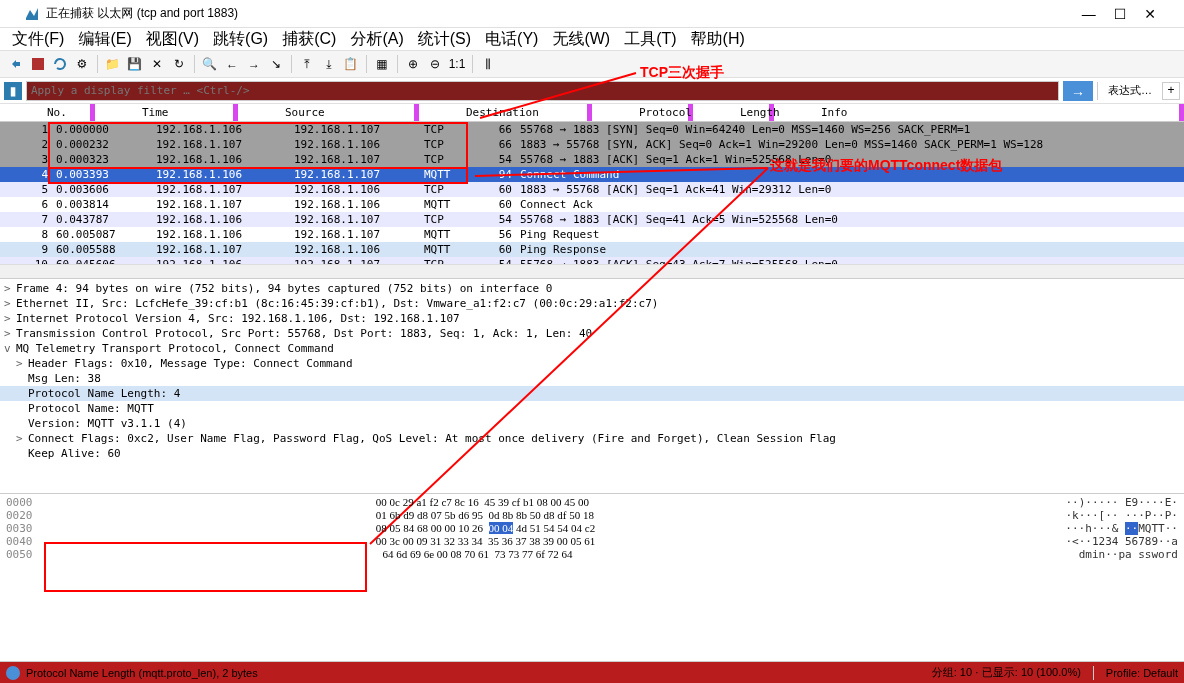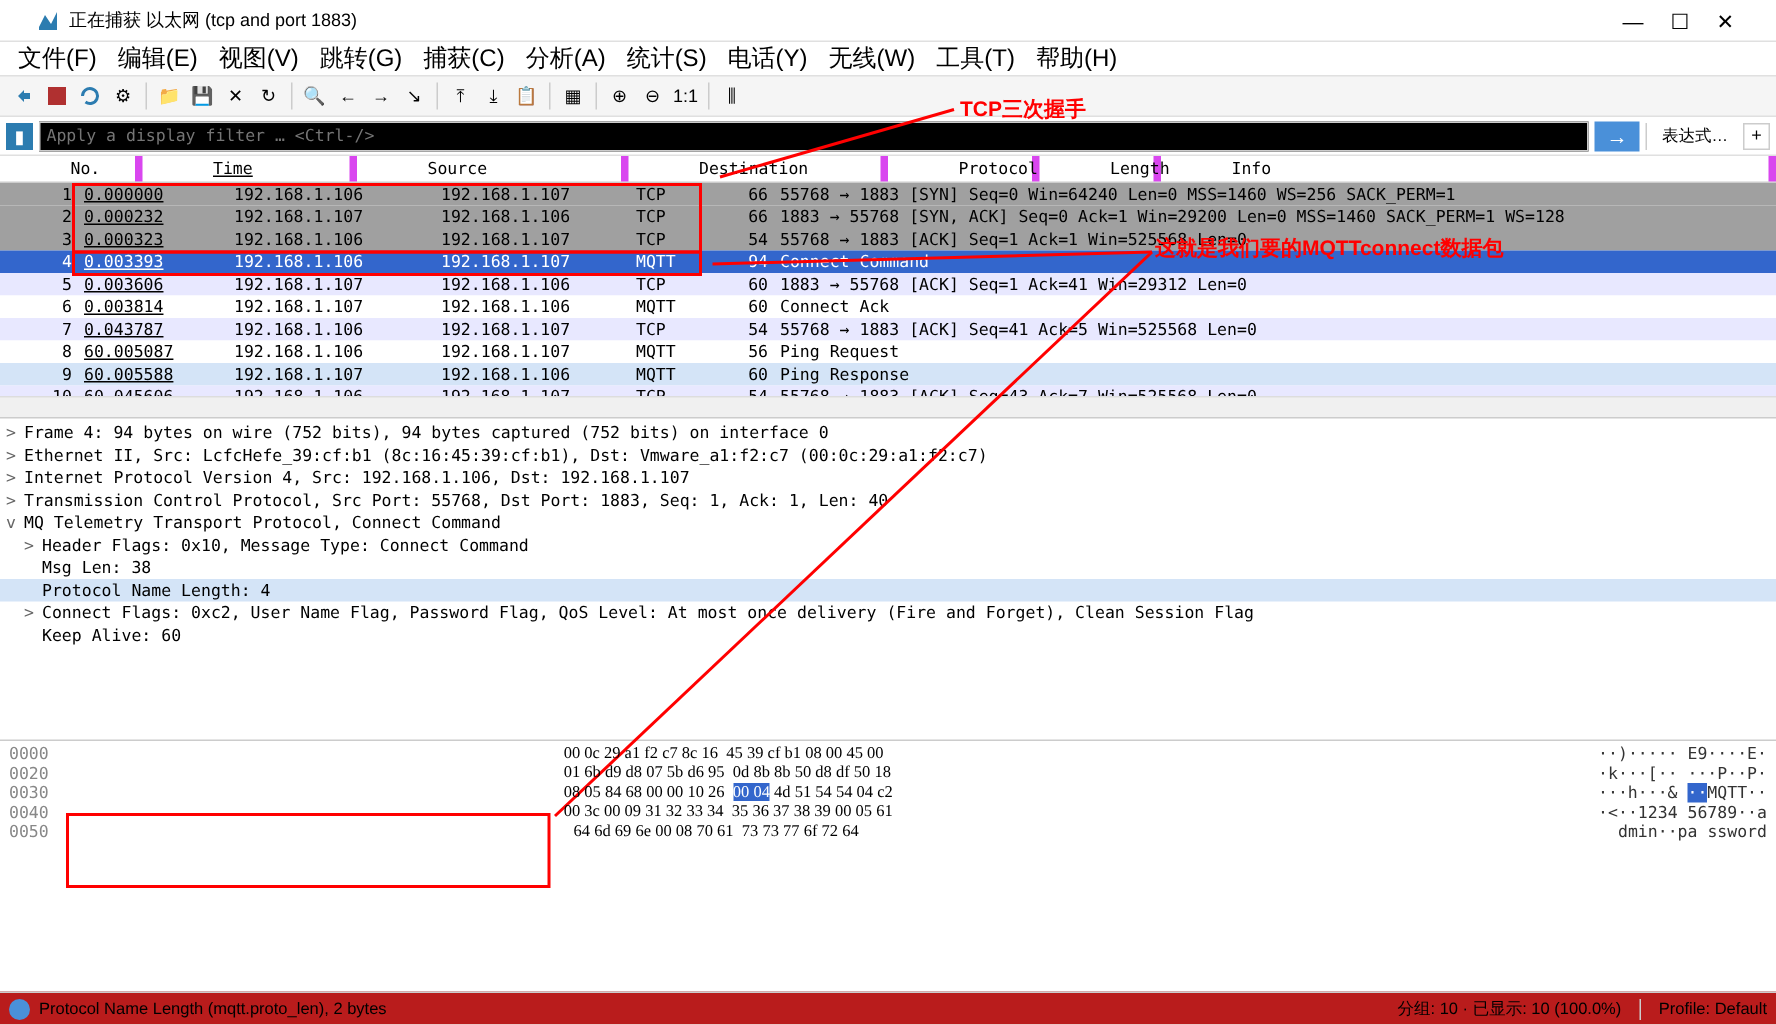--- a/index.html
+++ b/index.html
@@ -9,29 +9,29 @@
     .titlebar .title-text { flex: 1; font-size: 12px; }
     .window-controls { display: flex; gap: 18px; margin-right: 4px; }
     .window-controls span { cursor: pointer; font-size: 14px; }
     .menubar { height: 22px; display: flex; align-items: center; padding: 0 6px; gap: 2px; font-size: 16px; }
     .menubar .menu-item { padding: 2px 6px; cursor: pointer; }
     .toolbar { height: 28px; display: flex; align-items: center; padding: 2px 6px; gap: 2px; border-top: 1px solid #e0e0e0; border-bottom: 1px solid #e0e0e0; background: #f5f5f5; }
     .tb-btn { width: 20px; height: 20px; display: inline-flex; align-items: center; justify-content: center; cursor: pointer; border-radius: 2px; }
     .tb-sep { width: 1px; height: 18px; background: #ccc; margin: 0 3px; }
     .filter-bar { height: 26px; display: flex; align-items: center; padding: 2px 4px; gap: 4px; border-bottom: 1px solid #e0e0e0; }
     .filter-bookmark { width: 18px; height: 18px; background: #2c7cb0; display: inline-flex; align-items: center; justify-content: center; color: #fff; cursor: pointer; }
-    .filter-input { flex: 1; height: 20px; border: 1px solid #ccc; padding: 0 4px; font-family: monospace; font-size: 11px; color: #999; background: #000000; }
+    .filter-input { flex: 1; height: 20px; border: 1px solid #ccc; padding: 0 4px; font-family: monospace; font-size: 11px; color: #999; background: #7f1d1d; }
     .filter-go { width: 30px; height: 20px; background: #4a90d9; color: #fff; border: none; cursor: pointer; font-size: 14px; }
     .expr-btn { padding: 2px 6px; font-size: 11px; cursor: pointer; }
     .plus-btn { width: 18px; height: 18px; border: 1px solid #ccc; text-align: center; cursor: pointer; }
     .packet-list { height: 175px; overflow: auto; border-bottom: 1px solid #ccc; position: relative; }
     .pl-header { display: flex; background: #fff; border-bottom: 1px solid #ccc; font-size: 11px; font-family: monospace; }
     .pl-header div { padding: 2px 4px; border-right: 5px solid #d946ef; margin-left: 43px; }
     .col-no { width: 52px; }
-    .col-time { width: 100px; text-decoration: underline; }
+    .col-time { width: 100px; }
     .col-src { width: 138px; }
     .col-dst { width: 130px; }
     .col-proto { width: 58px; }
     .col-len { width: 38px; text-align: right; }
     .col-info { flex: 1; }
     .pl-row { display: flex; font-family: monospace; font-size: 11px; cursor: pointer; }
     .pl-row div { padding: 1px 4px; white-space: nowrap; overflow: hidden; }
     .pl-row.grey { background: #a0a0a0; }
     .pl-row.blue-sel { background: #3366cc; color: #fff; }
     .pl-row.lightblue { background: #e8e8ff; }
@@ -283,20 +283,28 @@
       </div>
       <div class="tree-row tree-indent1">
         <span class="tree-caret"></span>
         <span>Msg Len: 38</span>
       </div>
       <div class="tree-row tree-indent1 hilite">
         <span class="tree-caret"></span>
         <span>Protocol Name Length: 4</span>
       </div>
       <div class="tree-row tree-indent1">
+        <span class="tree-caret"></span>
+        <span>Protocol Name: MQTT</span>
+      </div>
+      <div class="tree-row tree-indent1">
+        <span class="tree-caret"></span>
+        <span>Version: MQTT v3.1.1 (4)</span>
+      </div>
+      <div class="tree-row tree-indent1">
         <span class="tree-caret">&gt;</span>
         <span>Connect Flags: 0xc2, User Name Flag, Password Flag, QoS Level: At most once delivery (Fire and Forget), Clean Session Flag</span>
       </div>
       <div class="tree-row tree-indent1">
         <span class="tree-caret"></span>
         <span>Keep Alive: 60</span>
       </div>
     </div>
 </div>
 

